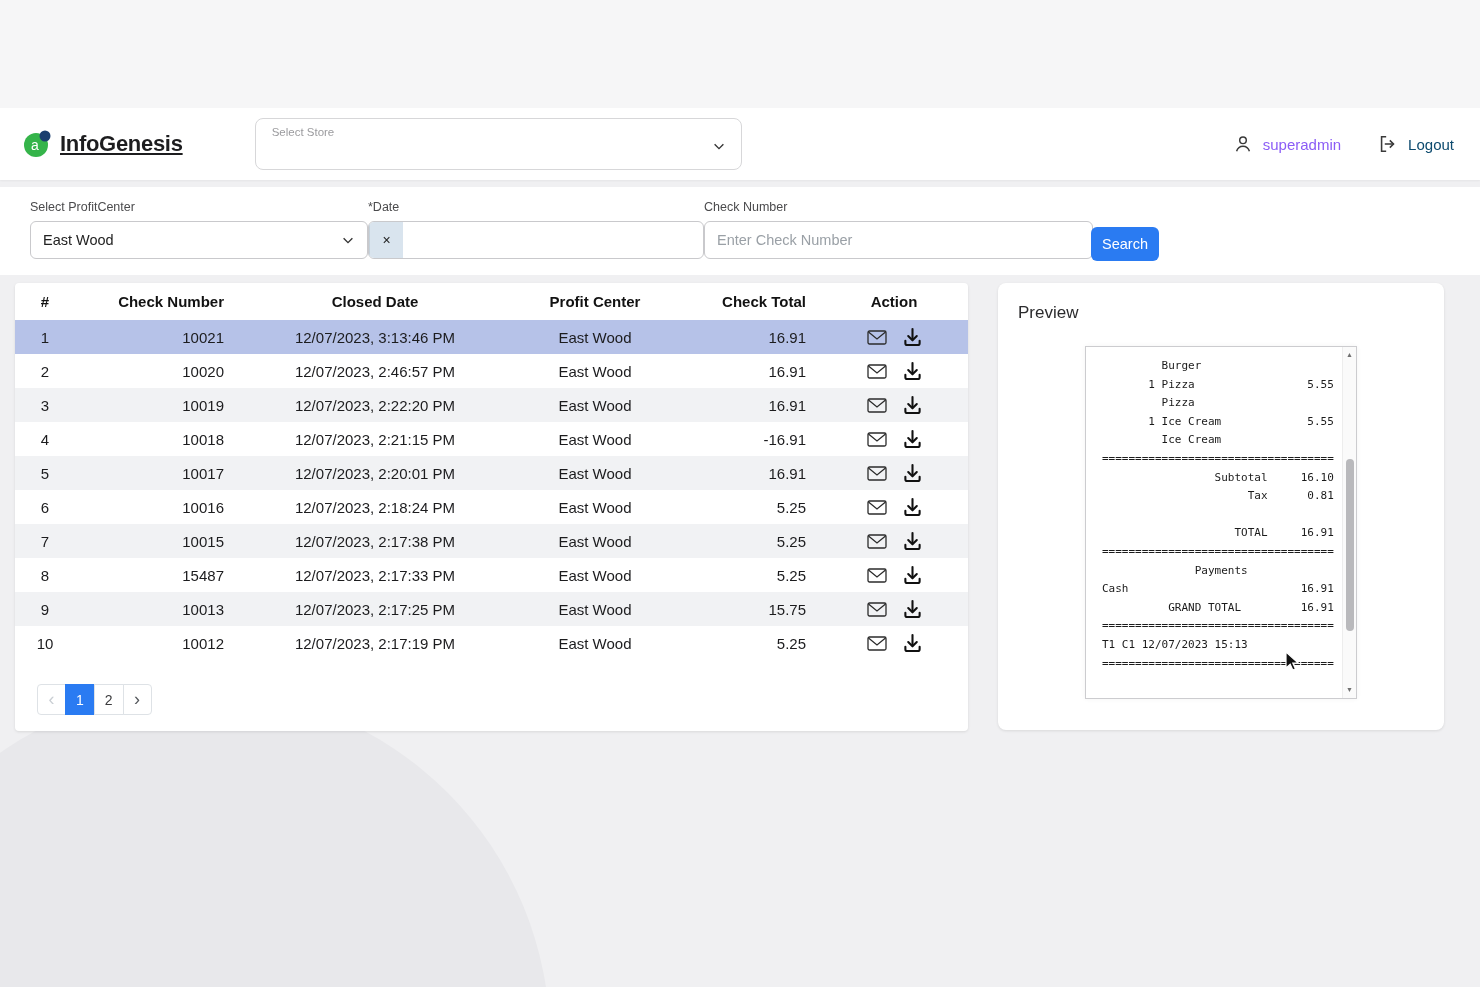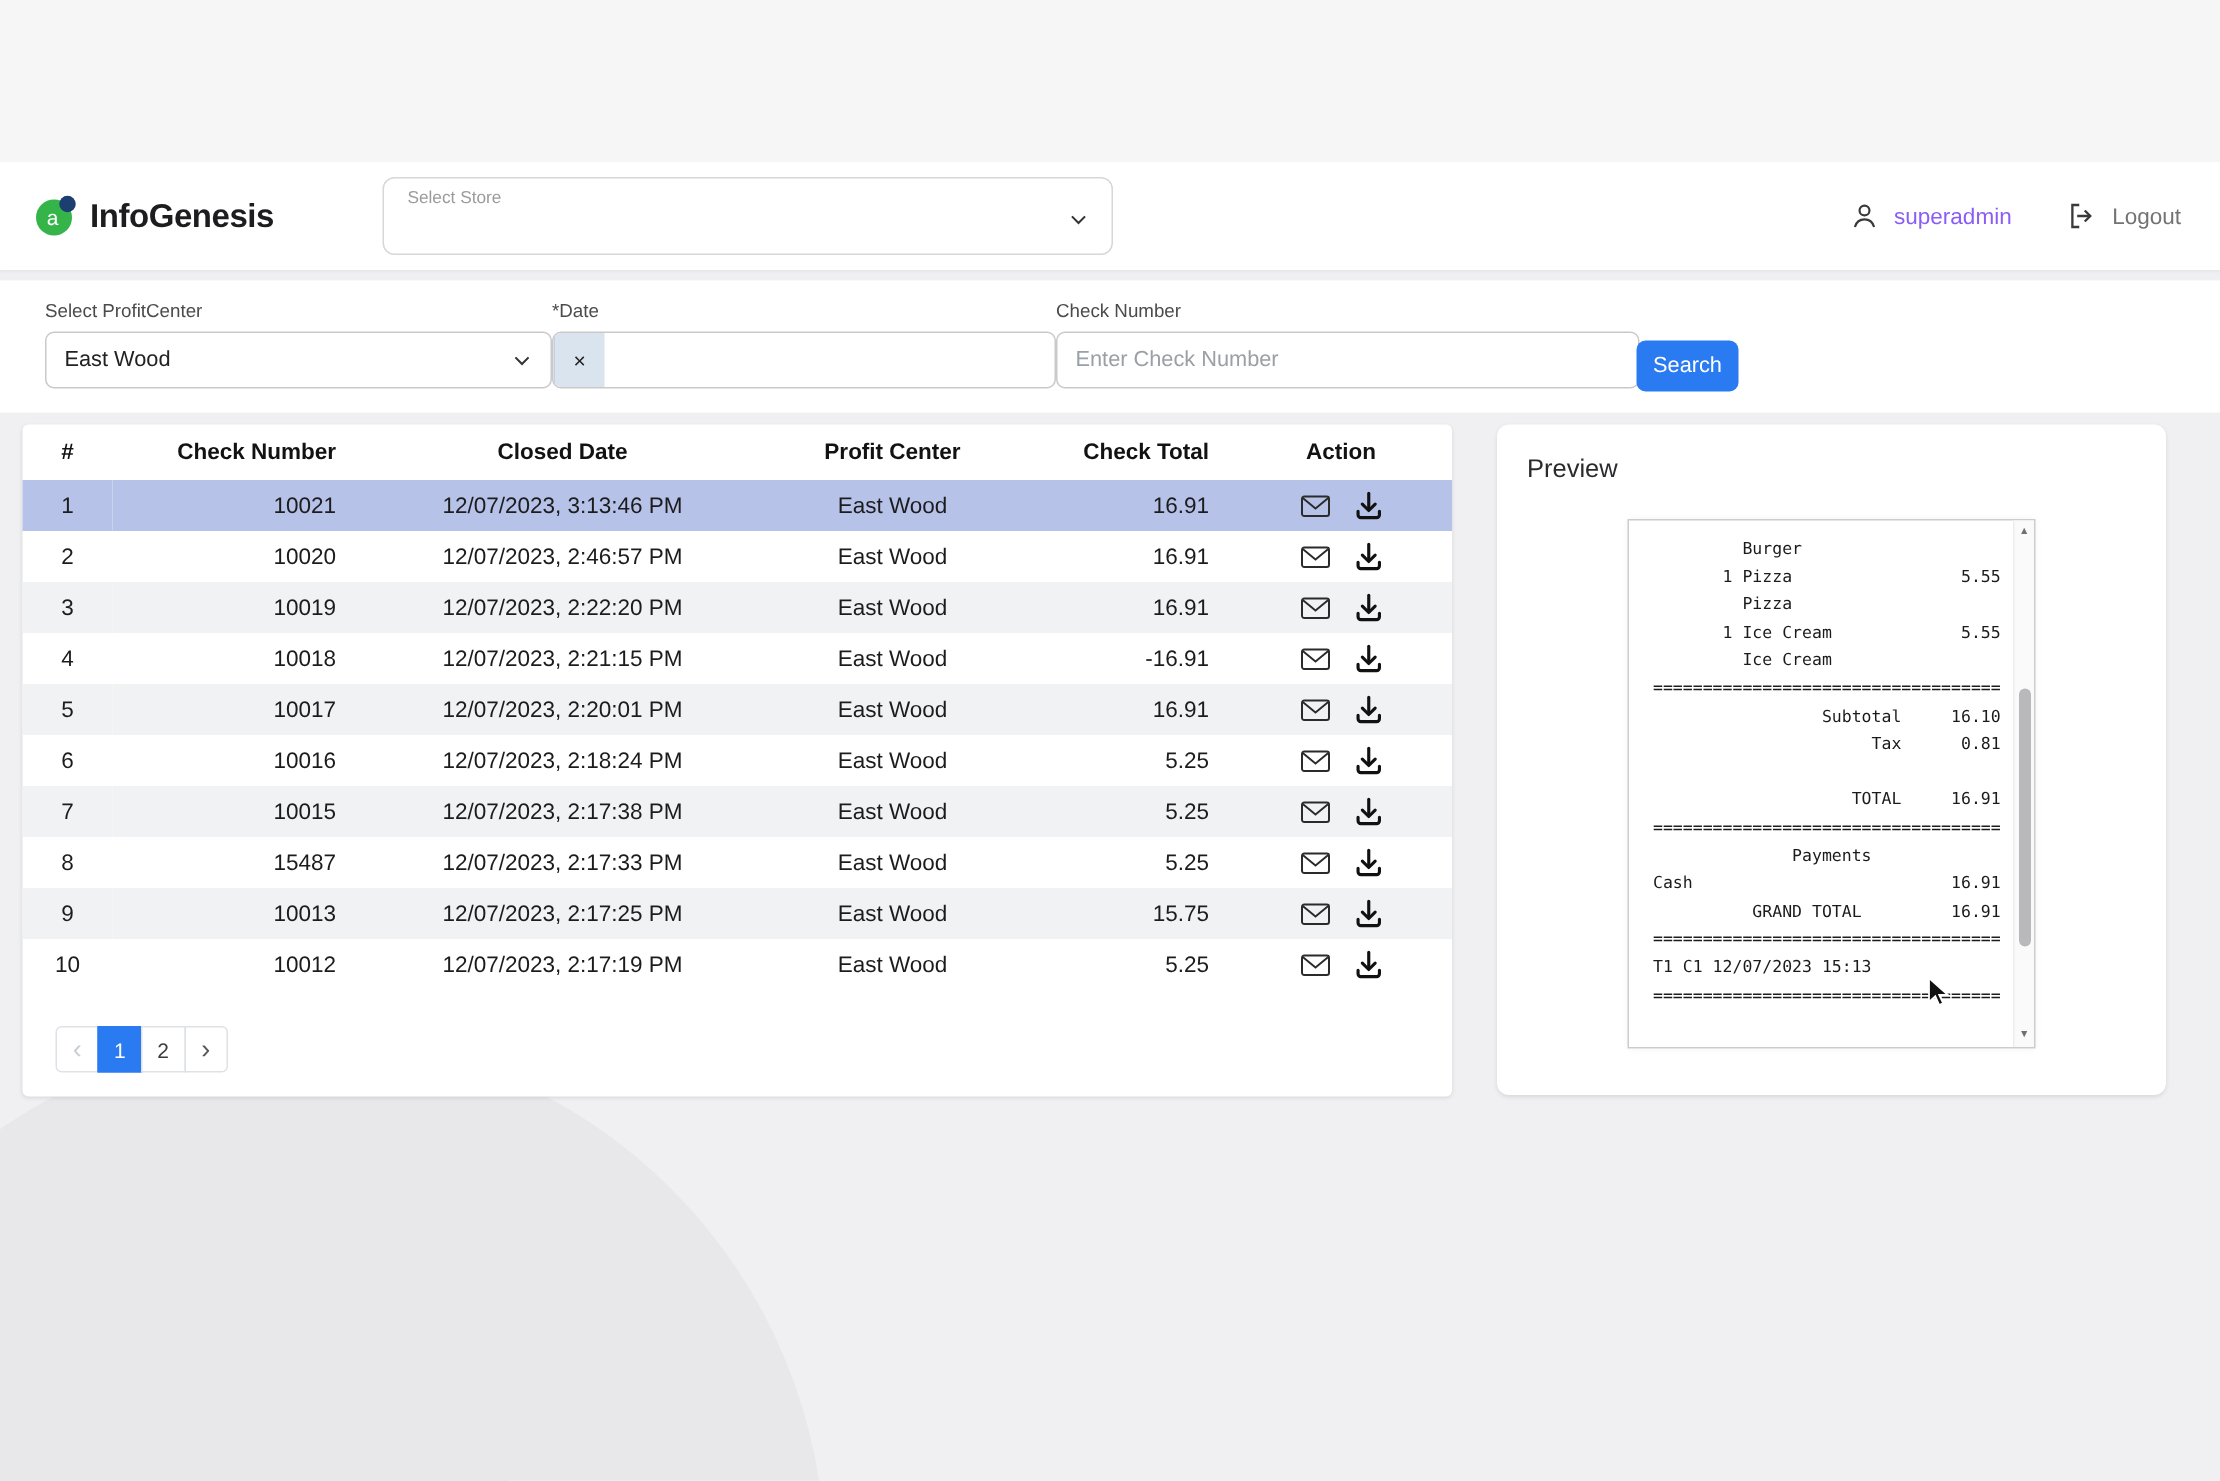--- a/index.html
+++ b/index.html
@@ -15,31 +15,31 @@
   .bg-circle.c1 { left:-150px; top:690px; width:700px; height:700px; }
   .layer { position:relative; z-index:1; }
 
   .top-strip { height:108px; background:#f6f6f7; }
 
   .app-header {
     height:72px; background:#fff; display:flex; align-items:center;
     padding:0 26px 0 22px; box-shadow:0 1px 2px rgba(0,0,0,0.05);
   }
   .brand { display:flex; align-items:center; gap:8px; }
-  .brand-text { font-size:22px; font-weight:600; color:#1d1d1f; letter-spacing:-0.3px; }
+  .brand-text { font-size:22px; font-weight:600; color:#1d1d1f; letter-spacing:-0.3px;text-decoration:underline; }
   .store-select {
     margin-left:72px; width:487px; height:52px; border:1px solid #d7d7d9;
     border-radius:8px; padding:7px 16px; position:relative; cursor:pointer; background:#fff;
   }
   .ss-label { font-size:11.5px; color:#9b9b9e; }
   .ss-value { font-size:15px; color:#28282a; margin-top:3px; }
   .ss-chevron { position:absolute; right:15px; top:20px; }
   .header-right { margin-left:auto; display:flex; align-items:center; }
   .user-chip { display:flex; align-items:center; gap:9px; font-size:15px; color:#8b5cf6; }
-  .logout-chip { display:flex; align-items:center; gap:9px; font-size:15px; color:#737373; margin-left:36px; cursor:pointer; }
+  .logout-chip { display:flex; align-items:center; gap:9px; font-size:15px; color:#0c4a6e; margin-left:36px; cursor:pointer; }
 
   .filter-bar {
     margin-top:7px; background:#fff; padding:13px 30px 0; height:88px;
     display:flex; align-items:flex-start;
   }
   .f-group { display:flex; flex-direction:column; }
   .f-label { font-size:12.5px; color:#4b4b4d; margin-bottom:7px; }
   .f-select, .f-input-wrap {
     height:38px; border:1px solid #c9c9cc; border-radius:6px; background:#fff;
     display:flex; align-items:center;

